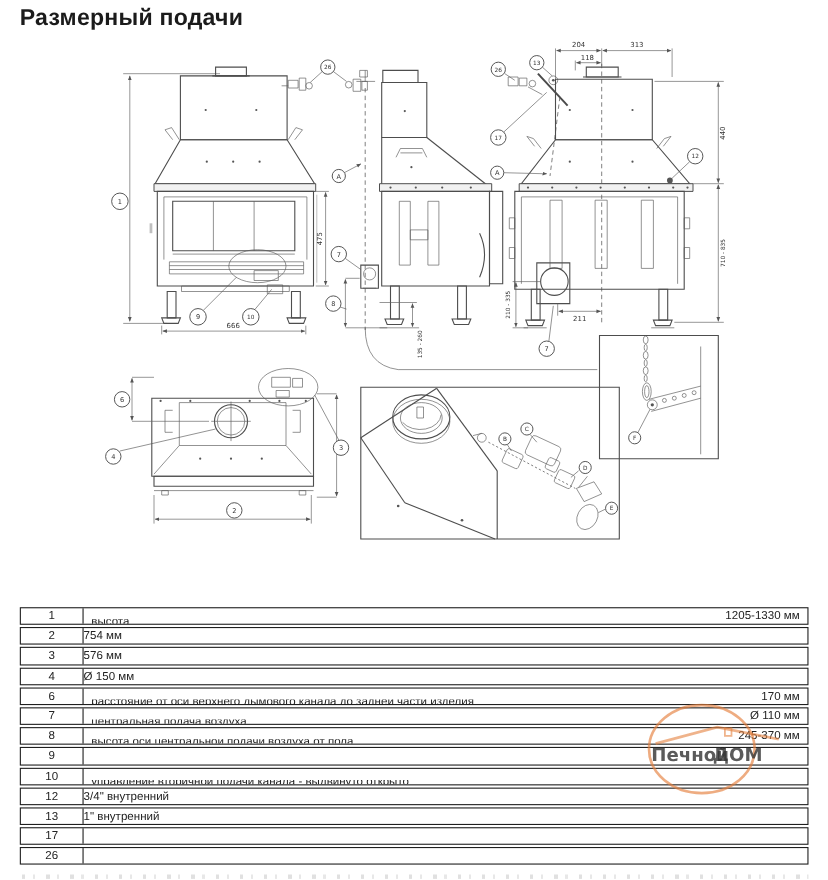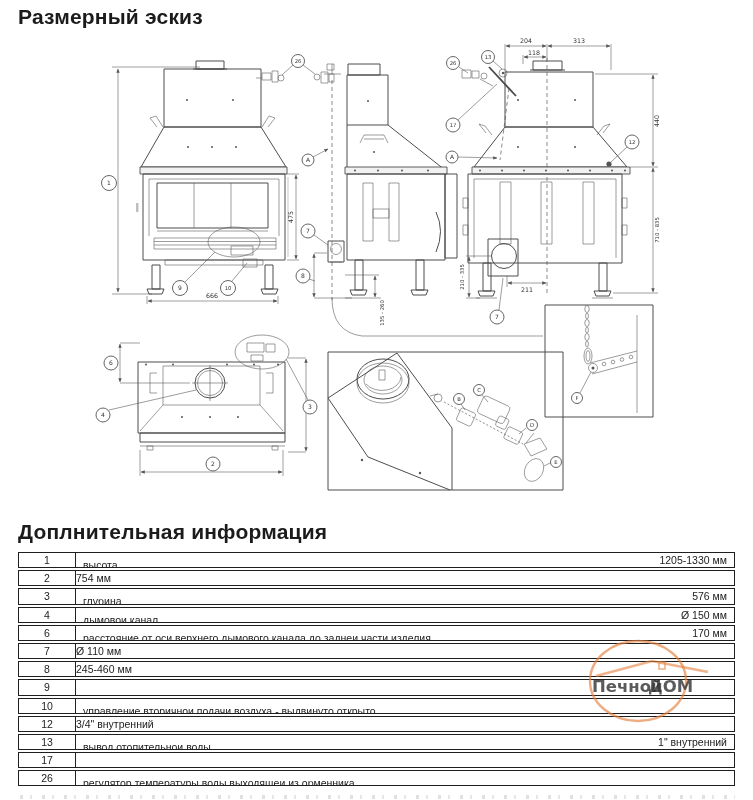--- a/index.html
+++ b/index.html
@@ -37,22 +37,21 @@
   .wm{position:absolute;top:0;left:0;pointer-events:none;z-index:6;}
   
   .cropped-line{position:absolute;left:20px;top:795px;width:715px;height:4px;opacity:.5;
     background:repeating-linear-gradient(90deg,#c2c2c2 0 3px,transparent 3px 10px,#d0d0d0 10px 12px,transparent 12px 22px);}
 </style>
 </head>
 <body>
 
 <div class="page">
 
-  <div class="sec-title" id="title-sketch">Размерный эскиз</div>
-  <div class="sec-title" id="title-info">Доплнительная информация</div>
+  <div class="sec-title" id="title-sketch">Размерный подачи</div>
 
   <svg class="draw-svg" width="753" height="520" viewBox="0 0 753 520">
     <defs>
       <marker id="arw" viewBox="0 0 10 10" refX="9" refY="5" markerWidth="7" markerHeight="7" orient="auto-start-reverse">
         <path d="M0,1 L10,5 L0,9 z" fill="#555"></path>
       </marker>
     </defs>
 
     <g>
 
@@ -470,66 +469,64 @@
         <div class="t-num">1</div>
         <div class="t-desc">высота</div>
         <div class="t-val">1205-1330 мм</div>
       </div>
       <div class="t-row">
         <div class="t-num">2</div>
         <div class="t-val">754 мм</div>
       </div>
       <div class="t-row">
         <div class="t-num">3</div>
-        <div class="t-desc">глубина</div>
         <div class="t-val">576 мм</div>
       </div>
       <div class="t-row">
         <div class="t-num">4</div>
-        <div class="t-desc">дымовой канал</div>
         <div class="t-val">Ø 150 мм</div>
       </div>
       <div class="t-row">
         <div class="t-num">6</div>
         <div class="t-desc">расстояние от оси верхнего дымового канала до задней части изделия</div>
         <div class="t-val">170 мм</div>
       </div>
       <div class="t-row">
         <div class="t-num">7</div>
+        <div class="t-desc">центральная подача воздуха</div>
         <div class="t-val">Ø 110 мм</div>
       </div>
       <div class="t-row">
         <div class="t-num">8</div>
-        <div class="t-val">245-460 мм</div>
+        <div class="t-desc">высота оси центральной подачи воздуха от пола</div>
+        <div class="t-val">245-370 мм</div>
       </div>
       <div class="t-row">
         <div class="t-num">9</div>
         <div class="t-val"></div>
       </div>
       <div class="t-row">
         <div class="t-num">10</div>
-        <div class="t-desc">управление вторичной подачи воздуха - выдвинуто открыто</div>
+        <div class="t-desc">управление вторичной подачи канала - выдвинуто открыто</div>
         <div class="t-val"></div>
       </div>
       <div class="t-row">
         <div class="t-num">12</div>
         <div class="t-val">3/4" внутренний</div>
       </div>
       <div class="t-row">
         <div class="t-num">13</div>
-        <div class="t-desc">вывод отопительной воды</div>
         <div class="t-val">1" внутренний</div>
       </div>
       <div class="t-row">
         <div class="t-num">17</div>
         <div class="t-val"></div>
       </div>
       <div class="t-row">
         <div class="t-num">26</div>
-        <div class="t-desc">регулятор температуры воды выходящей из обмённика</div>
         <div class="t-val"></div>
       </div>
     </div>
 
   <svg class="wm" width="753" height="800" viewBox="0 0 753 800">
     <ellipse cx="638" cy="681" rx="48" ry="40" fill="none" stroke="#e5803d" stroke-width="2.4" opacity=".65"></ellipse>
     <path d="M596,676 L652,661 L708,672" fill="none" stroke="#e5803d" stroke-width="2.4" opacity=".6"></path>
     <rect x="659" y="662" width="6" height="7" fill="none" stroke="#e5803d" stroke-width="1.6" opacity=".6"></rect>
     <text x="592" y="692" font-size="16.5" font-weight="bold" fill="#e5803d" opacity=".8">Печной</text>
     <text x="648" y="692" font-size="16.5" font-weight="bold" fill="#8f8f8f" opacity=".8">ДОМ</text>

